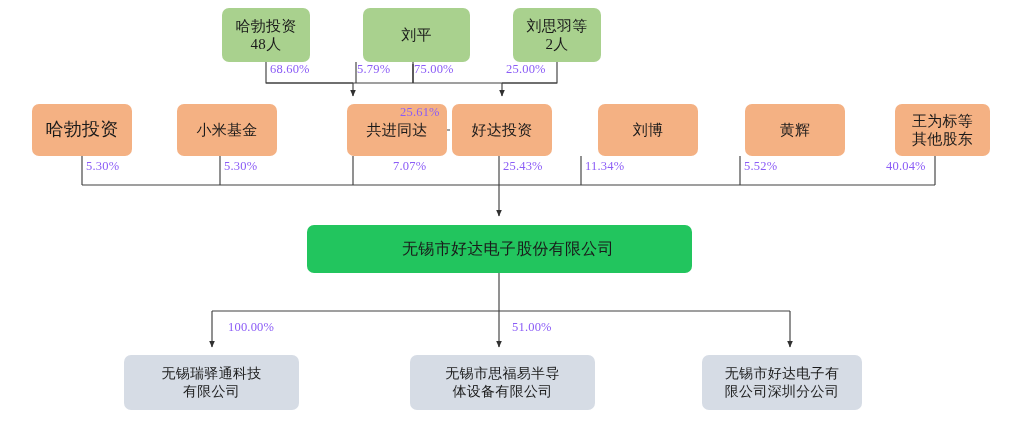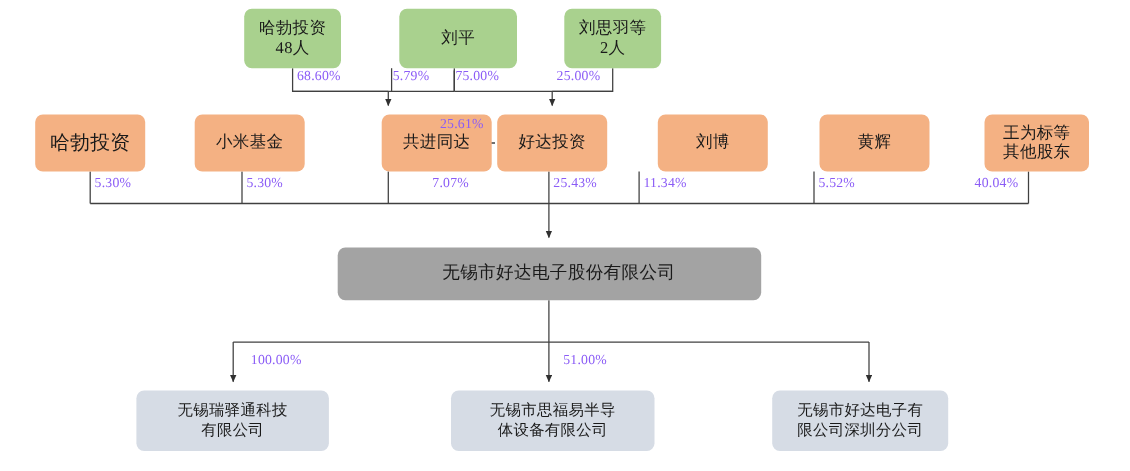--- a/index.html
+++ b/index.html
@@ -33,21 +33,21 @@
     justify-content: center;
     text-align: center;
     border-radius: 7px;
     color: #1a1a1a;
     line-height: 1.22;
     white-space: pre-line;
     letter-spacing: 0.3px;
   }
   .node.green  { background: #a9d18e; }
   .node.orange { background: #f4b183; }
-  .node.blue   { background: #a3a3a3; padding-left: 17px; }
+  .node.blue   { background: #22c55e; padding-left: 17px; }
   .node.gray   { background: #d6dce5; }
 
   .edge-label {
     position: absolute;
     font-size: 12.5px;
     color: #8b5cf6;
     white-space: nowrap;
     letter-spacing: 0.2px;
   }
 </style>

